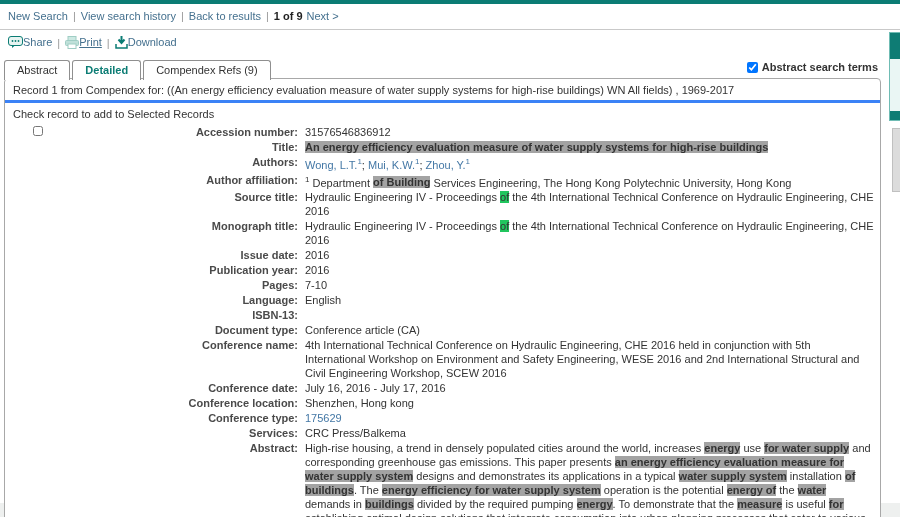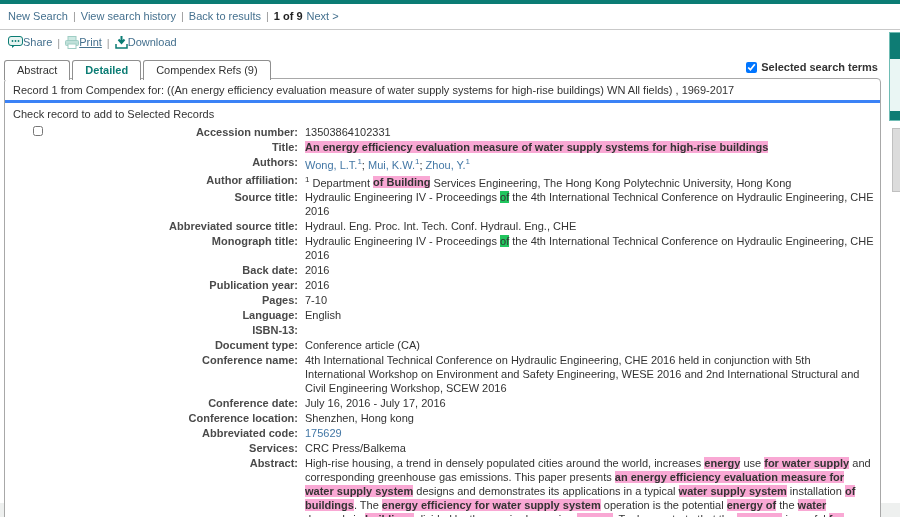--- a/index.html
+++ b/index.html
@@ -28,21 +28,21 @@
     position:relative; z-index:1; }
   .record-header { padding:5px 8px 4px 8px; border-bottom:3px solid #3b82f6; color:#333; }
   .check-note { padding:5px 8px 2px 8px; color:#333; }
   .fields { padding:2px 6px 6px 0; }
   .frow { display:flex; margin-top:1px; }
   .flabel { width:300px; min-width:300px; text-align:right; font-weight:bold; color:#4a4a4a;
     padding-right:7px; line-height:14px; position:relative; }
   .fvalue { flex:1; line-height:14px; color:#333; }
   .row-check { position:absolute; left:28px; top:1px; width:10px; height:10px; }
   .seg-h { background:#22c55e; }
-  .seg-bh { font-weight:bold; background:#f9a8d4; }
+  .seg-bh { font-weight:bold; background:#a3a3a3; }
   .seg-a { color:#4377a5; cursor:pointer; }
   .seg-s { color:#4377a5; vertical-align:super; font-size:8px; cursor:pointer; }
   .seg-d { color:#333; vertical-align:super; font-size:8px; }
   .bottom-strip { position:absolute; left:0; bottom:0; width:900px; height:14px; background:#eef0ef; }
   .side-tab-top { position:absolute; right:0; top:32px; width:11px; height:89px;
     background:#eaf6f4; border:1px solid #6fbcb4; border-right:none; cursor:pointer; }
   .side-tab-top .cap-top { height:26px; background:#0e7c74; }
   .side-tab-top .cap-bot { position:absolute; bottom:0; left:0; right:0; height:9px; background:#0e7c74; }
   .side-tab-bottom { position:absolute; right:0; top:128px; width:8px; height:64px;
     background:#dcdcdc; border:1px solid #c0c0c0; border-right:none; cursor:pointer; }
@@ -91,58 +91,54 @@
         </svg>
     </span>
     <span class="tlabel">Download</span>
   </span>
 </div>
 
 <div class="tabs-row">
   <span id="tabs-container"><span class="tab">Abstract</span><span class="tab active">Detailed</span><span class="tab">Compendex Refs (9)</span></span>
   <label class="highlight-toggle">
     <input type="checkbox" checked="" style="">
-    <span>Selected search terms</span>
+    <span>Abstract search terms</span>
   </label>
 </div>
 
 <div class="panel">
   <div class="record-header">Record 1 from Compendex for: ((An energy efficiency evaluation measure of water supply systems for high-rise buildings) WN All fields) , 1969-2017</div>
   <div class="check-note">Check record to add to Selected Records</div>
   <div class="fields" id="fields-container">
       <div class="frow">
         <div class="flabel"><input type="checkbox" class="row-check" style="">Accession number:</div>
-        <div class="fvalue">13503864102331</div>
+        <div class="fvalue">31576546836912</div>
       </div>
       <div class="frow">
         <div class="flabel">Title:</div>
         <div class="fvalue"><span class="seg-bh">An energy efficiency evaluation measure of water supply systems for high-rise buildings</span></div>
       </div>
       <div class="frow">
         <div class="flabel">Authors:</div>
         <div class="fvalue"><span class="seg-a">Wong, L.T.</span><span class="seg-s">1</span>; <span class="seg-a">Mui, K.W.</span><span class="seg-s">1</span>; <span class="seg-a">Zhou, Y.</span><span class="seg-s">1</span></div>
       </div>
       <div class="frow">
         <div class="flabel">Author affiliation:</div>
         <div class="fvalue"><span class="seg-d">1</span> Department <span class="seg-bh">of Building</span> Services Engineering, The Hong Kong Polytechnic University, Hong Kong</div>
       </div>
       <div class="frow">
         <div class="flabel">Source title:</div>
         <div class="fvalue">Hydraulic Engineering IV - Proceedings <span class="seg-h">of</span> the 4th International Technical Conference on Hydraulic Engineering, CHE 2016</div>
       </div>
       <div class="frow">
-        <div class="flabel">Abbreviated source title:</div>
-        <div class="fvalue">Hydraul. Eng. Proc. Int. Tech. Conf. Hydraul. Eng., CHE</div>
-      </div>
-      <div class="frow">
         <div class="flabel">Monograph title:</div>
         <div class="fvalue">Hydraulic Engineering IV - Proceedings <span class="seg-h">of</span> the 4th International Technical Conference on Hydraulic Engineering, CHE 2016</div>
       </div>
       <div class="frow">
-        <div class="flabel">Back date:</div>
+        <div class="flabel">Issue date:</div>
         <div class="fvalue">2016</div>
       </div>
       <div class="frow">
         <div class="flabel">Publication year:</div>
         <div class="fvalue">2016</div>
       </div>
       <div class="frow">
         <div class="flabel">Pages:</div>
         <div class="fvalue">7-10</div>
       </div>
@@ -163,21 +159,21 @@
       </div>
       <div class="frow">
         <div class="flabel">Conference date:</div>
         <div class="fvalue">July 16, 2016 - July 17, 2016</div>
       </div>
       <div class="frow">
         <div class="flabel">Conference location:</div>
         <div class="fvalue">Shenzhen, Hong kong</div>
       </div>
       <div class="frow">
-        <div class="flabel">Abbreviated code:</div>
+        <div class="flabel">Conference type:</div>
         <div class="fvalue"><span class="seg-a">175629</span></div>
       </div>
       <div class="frow">
         <div class="flabel">Services:</div>
         <div class="fvalue">CRC Press/Balkema</div>
       </div>
       <div class="frow">
         <div class="flabel">Abstract:</div>
         <div class="fvalue">High-rise housing, a trend in densely populated cities around the world, increases <span class="seg-bh">energy</span> use <span class="seg-bh">for water supply</span> and corresponding greenhouse gas emissions. This paper presents <span class="seg-bh">an energy efficiency evaluation measure for water supply system</span> designs and demonstrates its applications in a typical <span class="seg-bh">water supply system</span> installation <span class="seg-bh">of buildings</span>. The <span class="seg-bh">energy efficiency for water supply system</span> operation is the potential <span class="seg-bh">energy of</span> the <span class="seg-bh">water</span> demands in <span class="seg-bh">buildings</span> divided by the required pumping <span class="seg-bh">energy</span>. To demonstrate that the <span class="seg-bh">measure</span> is useful <span class="seg-bh">for</span> establishing optimal design solutions that integrate  consumption into urban  planning processes that cater to various  demands and usage patterns,  data  high-rise residential  in Hong Kong were used. The results showed that this  could serve as a useful benchmark reference  designs and establish demand management programs . © 2016 Taylor &amp; Francis Group, London, UK.</div>
       </div>

